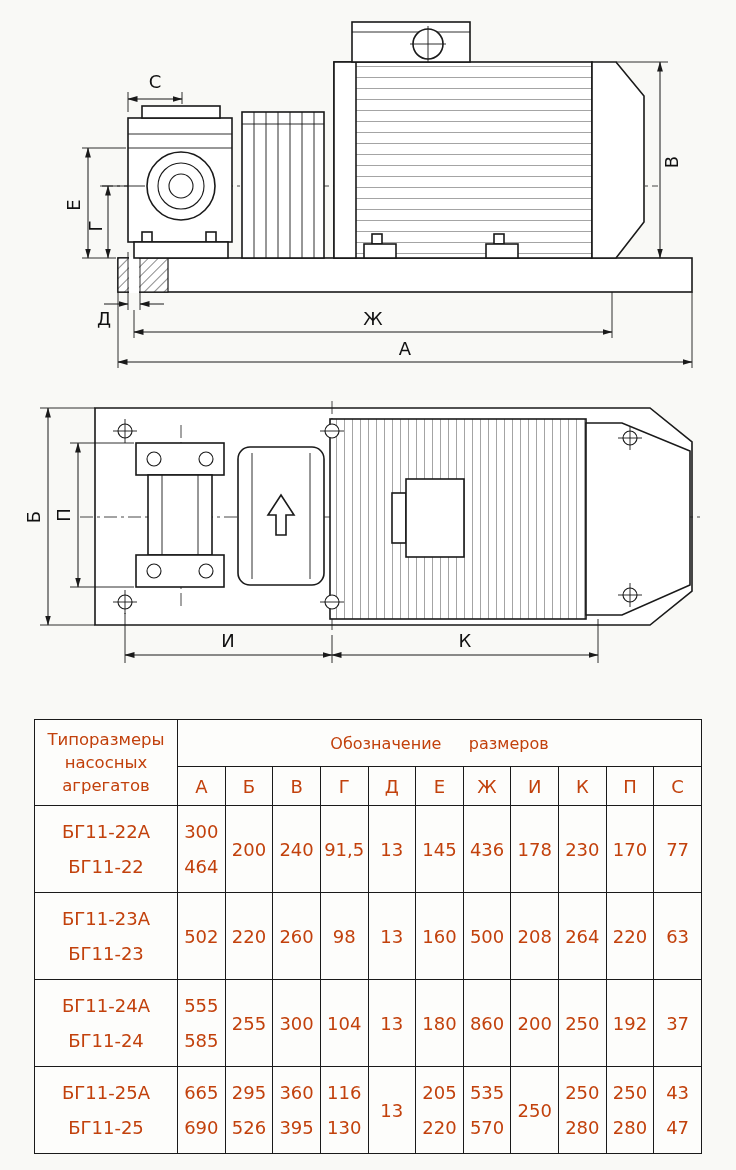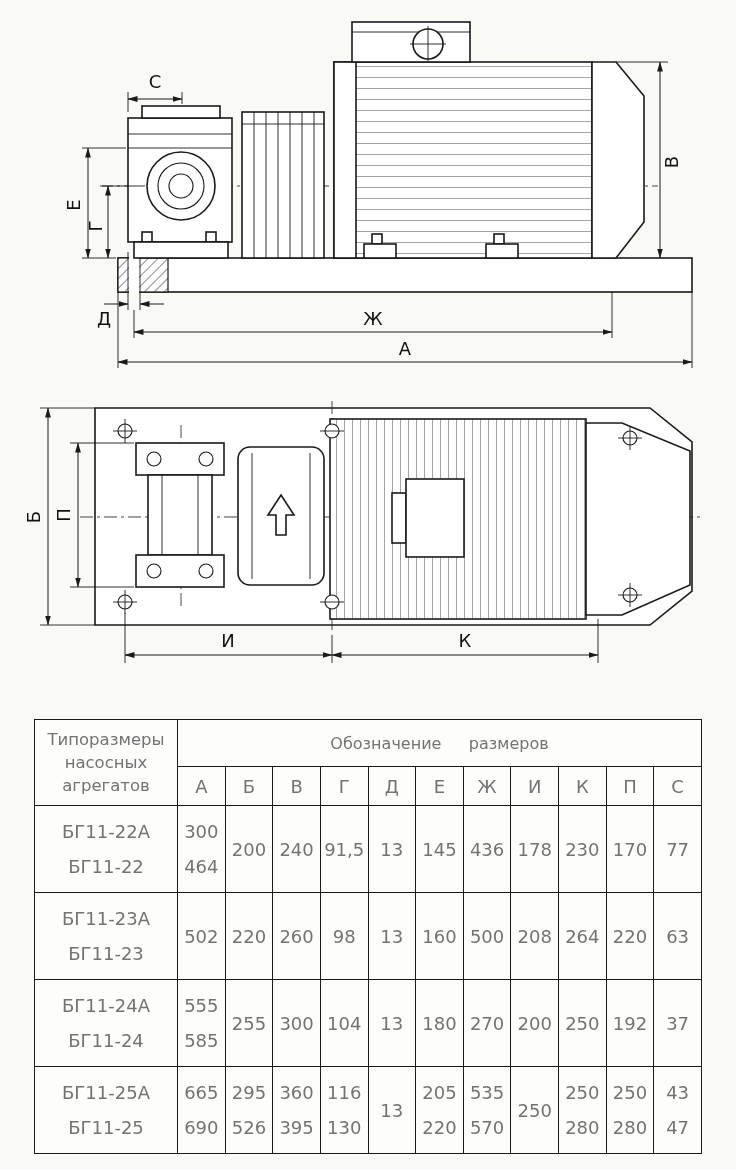--- a/index.html
+++ b/index.html
@@ -10,21 +10,21 @@
   
   svg .ol   { fill:#fff; stroke:#1a1a1a; stroke-width:1.6; }
   svg .ol2  { fill:#fff; stroke:#1a1a1a; stroke-width:1.1; }
   svg .nf   { fill:none; stroke:#1a1a1a; stroke-width:1.1; }
   svg .thin { stroke:#1a1a1a; stroke-width:0.9; fill:none; }
   svg .cl   { stroke:#1a1a1a; stroke-width:0.8; stroke-dasharray:13 4 3 4; fill:none; }
   svg .dim  { stroke:#1a1a1a; stroke-width:1; fill:none; }
   svg .lbl  { font-family:"DejaVu Sans", sans-serif; font-size:18px; fill:#111; }
 
   
-  .dims-table { border-collapse:collapse; margin:26px auto 0; table-layout:fixed; width:668px; color:#737373; background:#fdfdfb; }
+  .dims-table { border-collapse:collapse; margin:26px auto 0; table-layout:fixed; width:668px; color:#c2410c; background:#fdfdfb; }
   .dims-table th, .dims-table td { border:1.6px solid #1a1a1a; text-align:center; vertical-align:middle; padding:0; font-weight:normal; }
   .dims-table .corner { width:142px; font-size:16.5px; line-height:1.4; }
   .dims-table .group-header { height:46px; font-size:16px; word-spacing:1.4em; }
   .dims-table .letters th { height:38px; font-size:18px; }
   .dims-table tbody td { height:86px; font-size:18px; }
   .stack { display:flex; flex-direction:column; justify-content:space-evenly; height:86px; }
   .model-cell { font-size:16.5px; }
 </style>
 </head>
 <body>
@@ -323,21 +323,21 @@
           <div class="stack">
             <span>555</span>
             <span>585</span>
           </div>
         </td>
         <td>255</td>
         <td>300</td>
         <td>104</td>
         <td>13</td>
         <td>180</td>
-        <td>270</td>
+        <td>860</td>
         <td>200</td>
         <td>250</td>
         <td>192</td>
         <td>37</td>
       </tr>
 
       <tr>
         <td class="model-cell">
           <div class="stack">
             <span>БГ11-25А</span>

